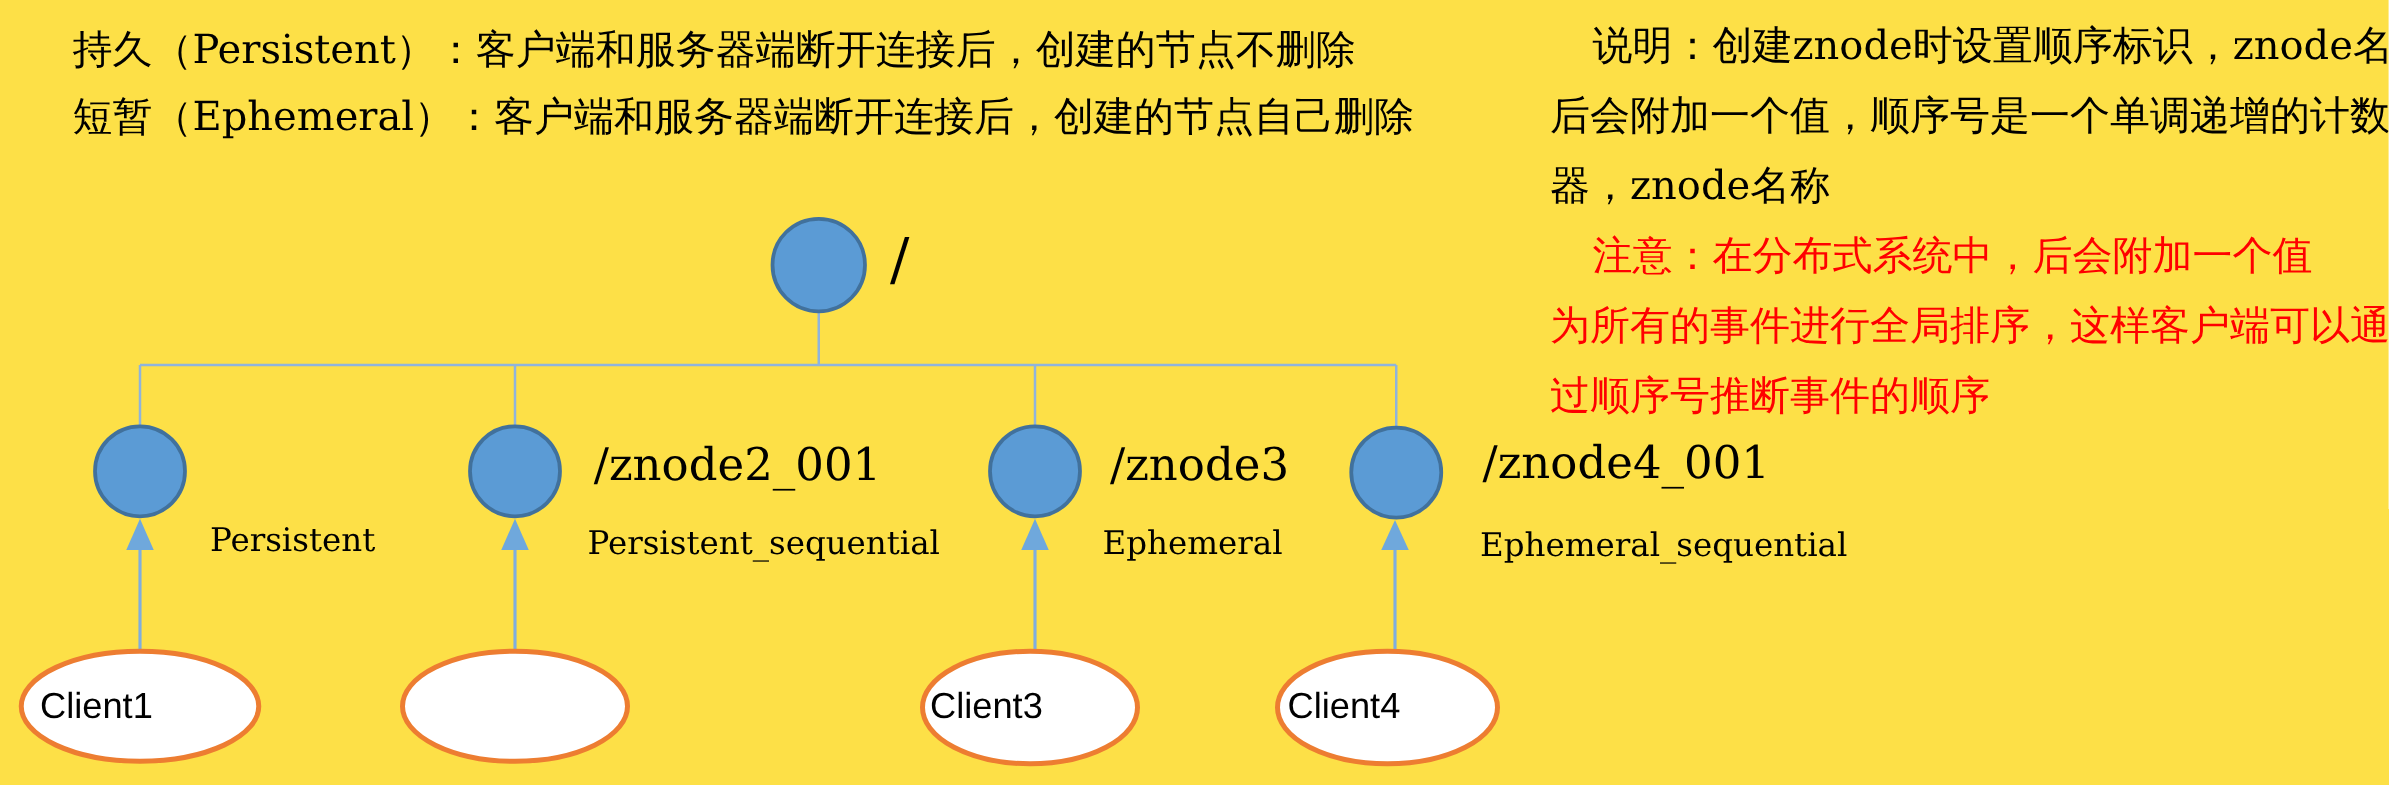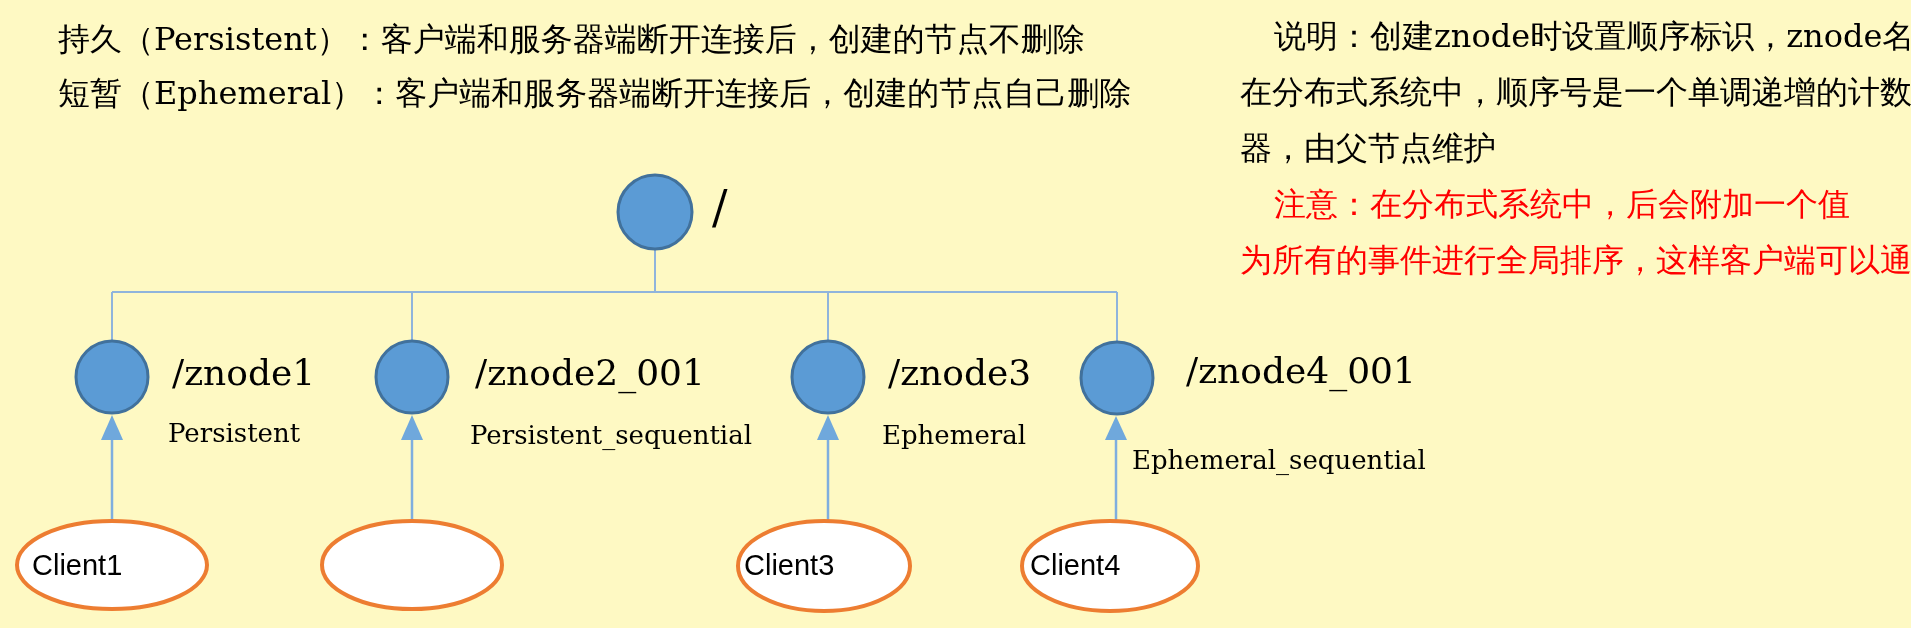--- a/index.html
+++ b/index.html
@@ -1,17 +1,17 @@
 <!DOCTYPE html>
 <html><head>
 <meta charset="utf-8">
 <style>
   html,body{margin:0;padding:0;background:#fff;}
   .canvas{
-    position:relative;width:1911px;height:628px;background:#fef9c3;overflow:hidden;
+    position:relative;width:1911px;height:628px;background:#fde047;overflow:hidden;
     font-family:"DejaVu Serif","Liberation Serif",serif;color:#000;
   }
   .layer{position:absolute;left:0;top:0;}
   
   .def-block{position:absolute;left:58px;top:12px;width:1160px;}
   .def-line{font-size:32px;line-height:54px;white-space:nowrap;}
   
   .note-block{position:absolute;left:1240px;top:8px;width:672px;}
   .note-line{font-size:32px;line-height:56px;white-space:nowrap;}
   .note-line.indent{padding-left:34px;}
@@ -61,35 +61,35 @@
     <ellipse cx="1110" cy="566" rx="88" ry="45" fill="#FFFFFF" stroke="#ED7D31" stroke-width="4"></ellipse>
   </svg>
 
   <div class="def-block">
     <div class="def-line">持久（Persistent）：客户端和服务器端断开连接后，创建的节点不删除</div>
     <div class="def-line">短暂（Ephemeral）：客户端和服务器端断开连接后，创建的节点自己删除</div>
   </div>
 
   <div class="note-block">
     <div class="note-line indent">说明：创建znode时设置顺序标识，znode名称</div>
-    <div class="note-line">在分布式系统中，顺序号是一个单调递增的计数</div>
-    <div class="note-line">器，由父节点维护</div>
+    <div class="note-line">后会附加一个值，顺序号是一个单调递增的计数</div>
+    <div class="note-line">器，znode名称</div>
     <div class="note-line red indent">注意：在分布式系统中，后会附加一个值</div>
     <div class="note-line red">为所有的事件进行全局排序，这样客户端可以通</div>
+    <div class="note-line red">过顺序号推断事件的顺序</div>
   </div>
 
   <div class="root-label">/</div>
 
-  <div class="znode-path" style="left:172px;top:352px;">/znode1</div>
   <div class="znode-path" style="left:475px;top:352px;">/znode2_001</div>
   <div class="znode-path" style="left:888px;top:352px;">/znode3</div>
   <div class="znode-path" style="left:1186px;top:350px;">/znode4_001</div>
 
   <div class="znode-type" style="left:168px;top:418px;">Persistent</div>
   <div class="znode-type" style="left:470px;top:420px;">Persistent_sequential</div>
   <div class="znode-type" style="left:882px;top:420px;">Ephemeral</div>
-  <div class="znode-type" style="left:1132px;top:422px;margin-top:23px;">Ephemeral_sequential</div>
+  <div class="znode-type" style="left:1184px;top:422px;">Ephemeral_sequential</div>
 
   <div class="client-label" style="left:32px;">Client1</div>
   <div class="client-label" style="left:744px;">Client3</div>
   <div class="client-label" style="left:1030px;">Client4</div>
 
 </div>
 
 </body></html>

